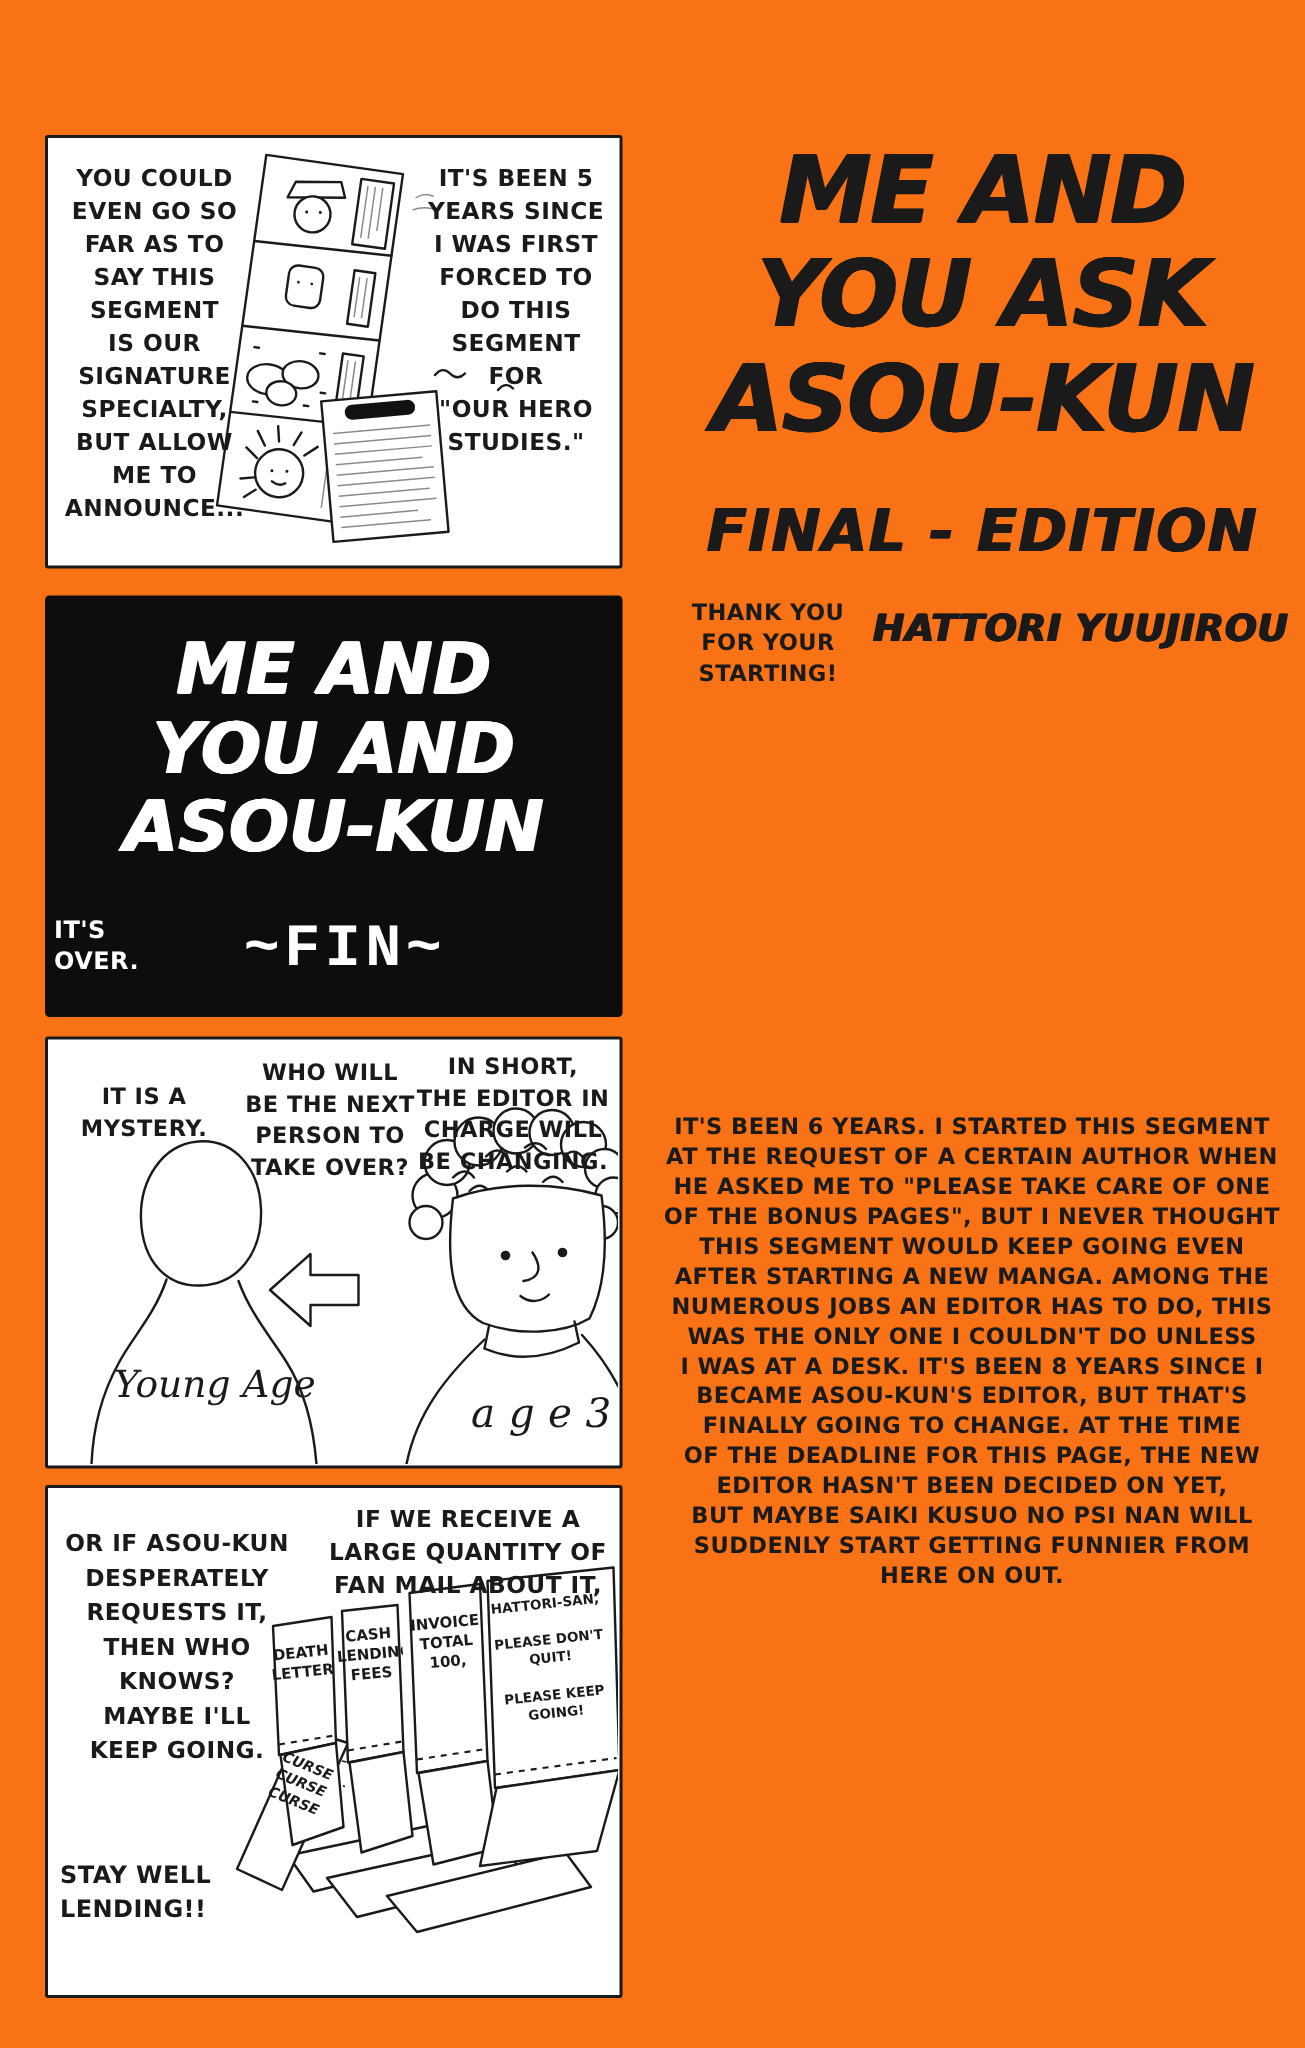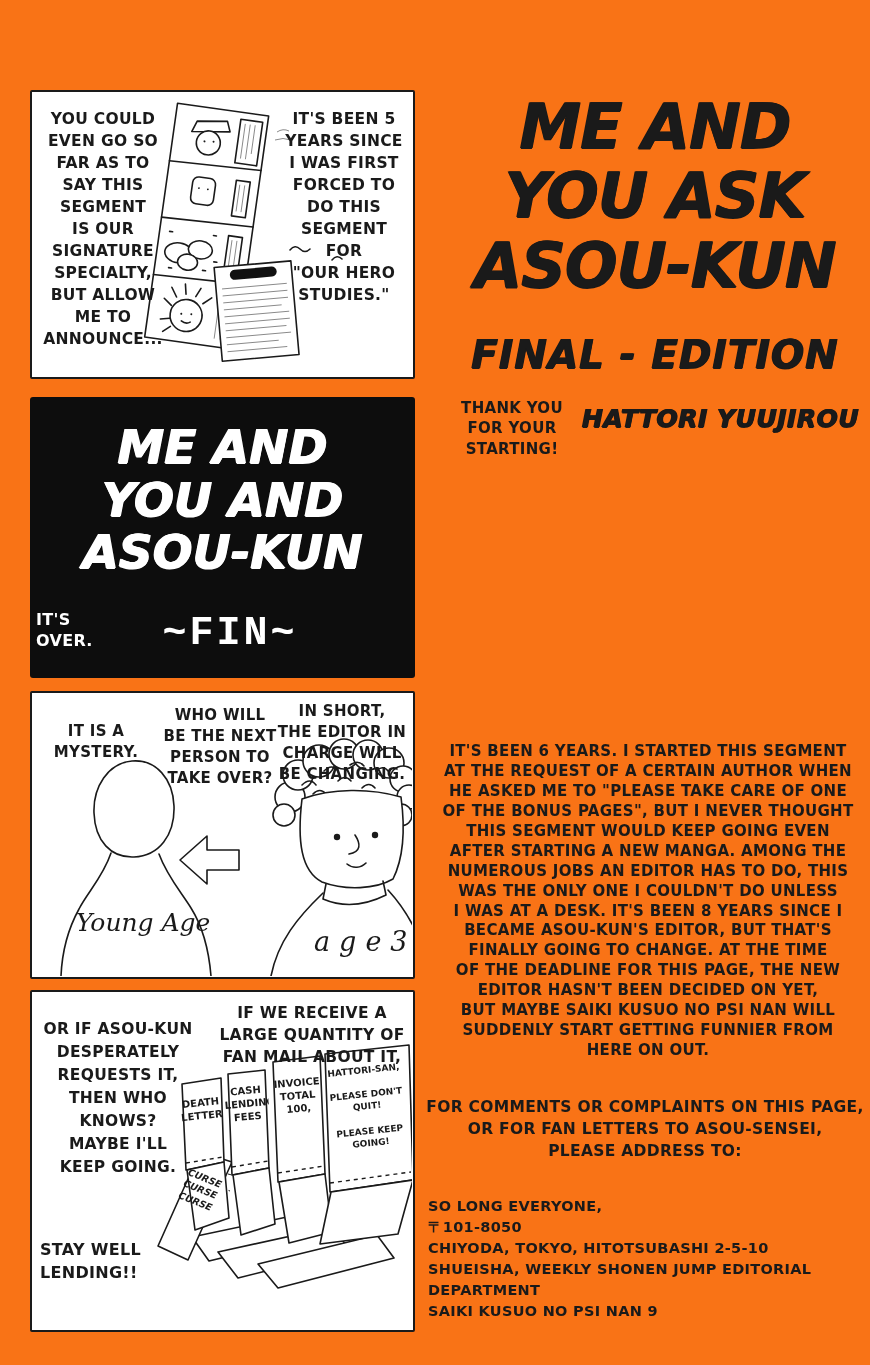--- a/index.html
+++ b/index.html
@@ -180,28 +180,20 @@
 NUMEROUS JOBS AN EDITOR HAS TO DO, THIS
 WAS THE ONLY ONE I COULDN'T DO UNLESS
 I WAS AT A DESK. IT'S BEEN 8 YEARS SINCE I
 BECAME ASOU-KUN'S EDITOR, BUT THAT'S
 FINALLY GOING TO CHANGE. AT THE TIME
 OF THE DEADLINE FOR THIS PAGE, THE NEW
 EDITOR HASN'T BEEN DECIDED ON YET,
 BUT MAYBE SAIKI KUSUO NO PSI NAN WILL
 SUDDENLY START GETTING FUNNIER FROM
 HERE ON OUT.</div>
-  <div class="abs comic pre ctr" style="left:420px;top:1096px;width:450px;font-size:15.5px;line-height:1.42;">FOR COMMENTS OR COMPLAINTS ON THIS PAGE,
-OR FOR FAN LETTERS TO ASOU-SENSEI,
-PLEASE ADDRESS TO:</div>
-  <div class="abs comic pre" style="left:428px;top:1196px;width:440px;font-size:14.5px;line-height:1.45;">SO LONG EVERYONE,
-〒101-8050
-CHIYODA, TOKYO, HITOTSUBASHI 2-5-10
-SHUEISHA, WEEKLY SHONEN JUMP EDITORIAL DEPARTMENT
-SAIKI KUSUO NO PSI NAN 9</div>
 
   <div class="panel" style="left:30px;top:990px;width:385px;height:342px;">
     <svg width="380" height="337" viewBox="0 0 380 337">
 
       <path d="M160,245 L255,225 L272,246 L177,269 Z" class="inkw"></path>
       <path d="M186,260 L300,235 L318,258 L206,286 Z" class="inkw"></path>
       <path d="M226,272 L345,243 L362,266 L246,296 Z" class="inkw"></path>
 
       <path d="M168,160 L200,170 L156,268 L126,254 Z" class="inkw"></path>
       <path d="M196,182 L204,184 M190,196 L198,199" stroke="#1a1a1a" stroke-width="1" stroke-dasharray="3 4" fill="none"></path>

